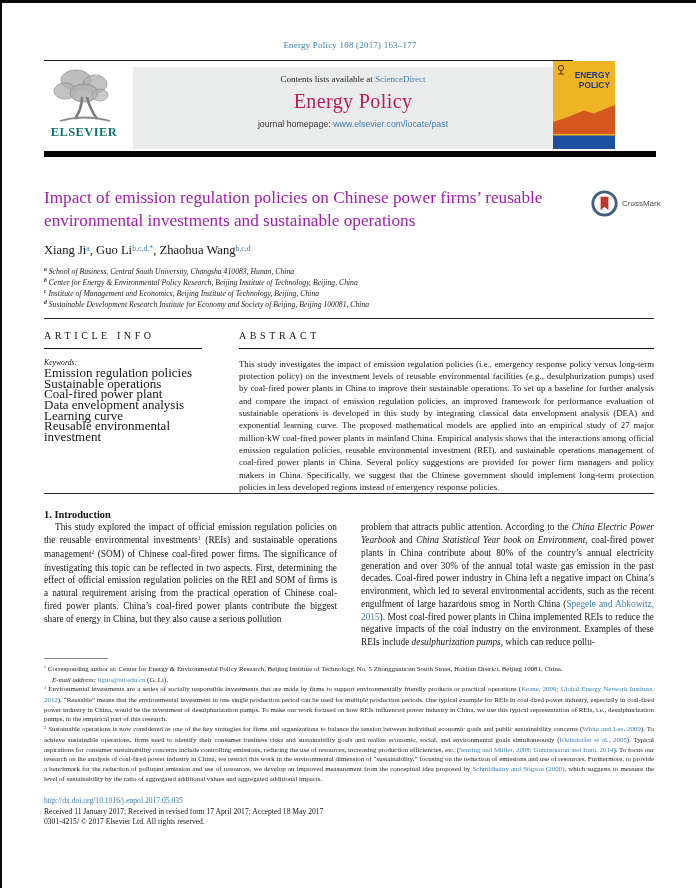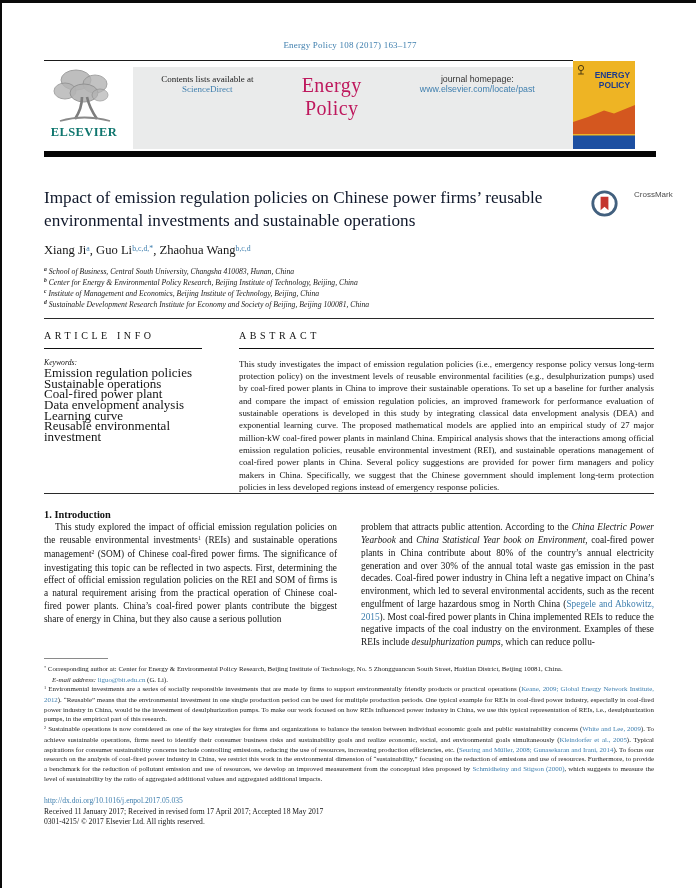--- a/index.html
+++ b/index.html
@@ -12,30 +12,30 @@
     overflow:hidden;
   }
   .link { color:#3f7fae; text-decoration:none; cursor:pointer; }
   .journal-ref { padding-top:37px; width:612px; margin:0 42px; text-align:center;
     font-size:9px; color:#3f7fae; letter-spacing:.2px; }
   
   .header-band { margin:10px 0 0 42px; width:529px; border-top:1.5px solid #1a1a1a;
     padding-top:6px; display:flex; gap:9px; height:89px; }
   .elsevier-box { width:80px; display:flex; flex-direction:column; align-items:center; }
   .elsevier-label { font-size:12.5px; font-weight:bold; color:#0f766e; letter-spacing:.4px; margin-top:-2px; }
-  .gray-box { flex:1; background:#eaebeb; display:flex; 
+  .gray-box { flex:1; background:#eaebeb; display:flex; flex-direction:column;
     justify-content:space-between; text-align:center; padding:7px 6px 20px; }
   .contents-line { font-size:9px; color:#222; }
   .journal-name { font-size:20px; color:#be185d; letter-spacing:.4px; }
   .homepage-line { font-family:"Liberation Sans", sans-serif; font-size:8.8px; color:#333; }
   .black-bar { margin:2px 0 0 42px; width:612px; height:6px; background:#050505; }
-  .cover { position:absolute; top:58px; left:571px; width:82px; height:88px; }
+  .cover { position:absolute; top:58px; left:551px; width:82px; height:88px; }
   
-  .title { margin:29px 42px 0; width:548px; font-size:17.2px; line-height:23px; color:#0f172a; }
-  .crossmark { position:absolute; top:187px; left:589px; display:flex; gap:16px; }
+  .title { margin:29px 42px 0; width:548px; font-size:17.2px; line-height:23px; color:#a21caf; }
+  .crossmark { position:absolute; top:187px; left:589px; display:flex; align-items:center; gap:4px; }
   .crossmark-label { font-family:"Liberation Sans", sans-serif; font-size:8px; color:#4c4c4c; }
   .authors { margin:11px 42px 0; font-size:12.6px; }
   .sup { font-size:62%; position:relative; top:-0.45em; }
   .author-sup { color:#3f7fae; }
   .affils { margin:9px 42px 0; }
   .affil-line { font-size:7.7px; font-style:italic; line-height:9.9px; color:#1a1a1a; }
   .affil-sup { font-weight:bold; font-size:5.6px; position:relative; top:-0.5em; font-style:italic; }
   .rule { margin:7px 42px 0; border-top:1px solid #2a2a2a; }
   
   .info-abs { margin:0 42px; display:flex; padding-top:11px; border-bottom:1px solid #2a2a2a; }

